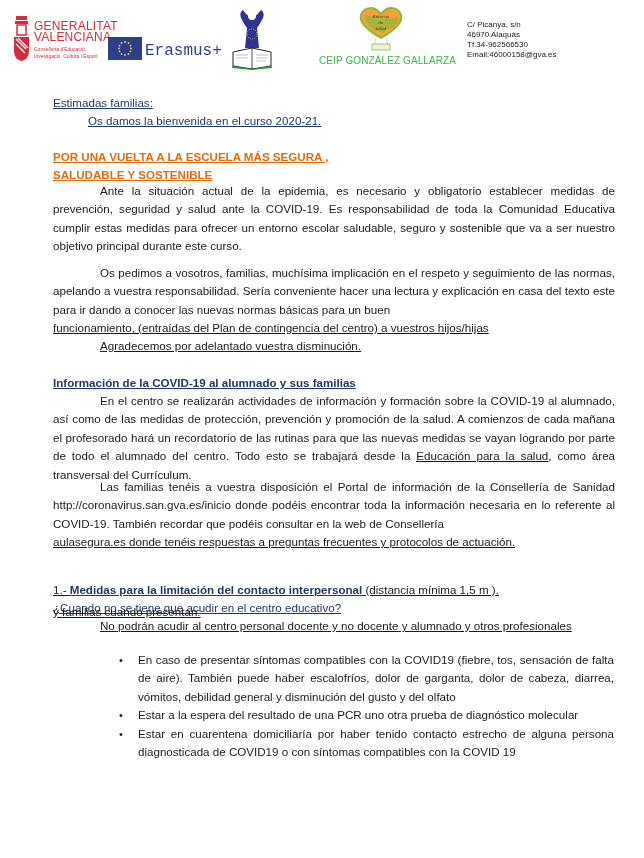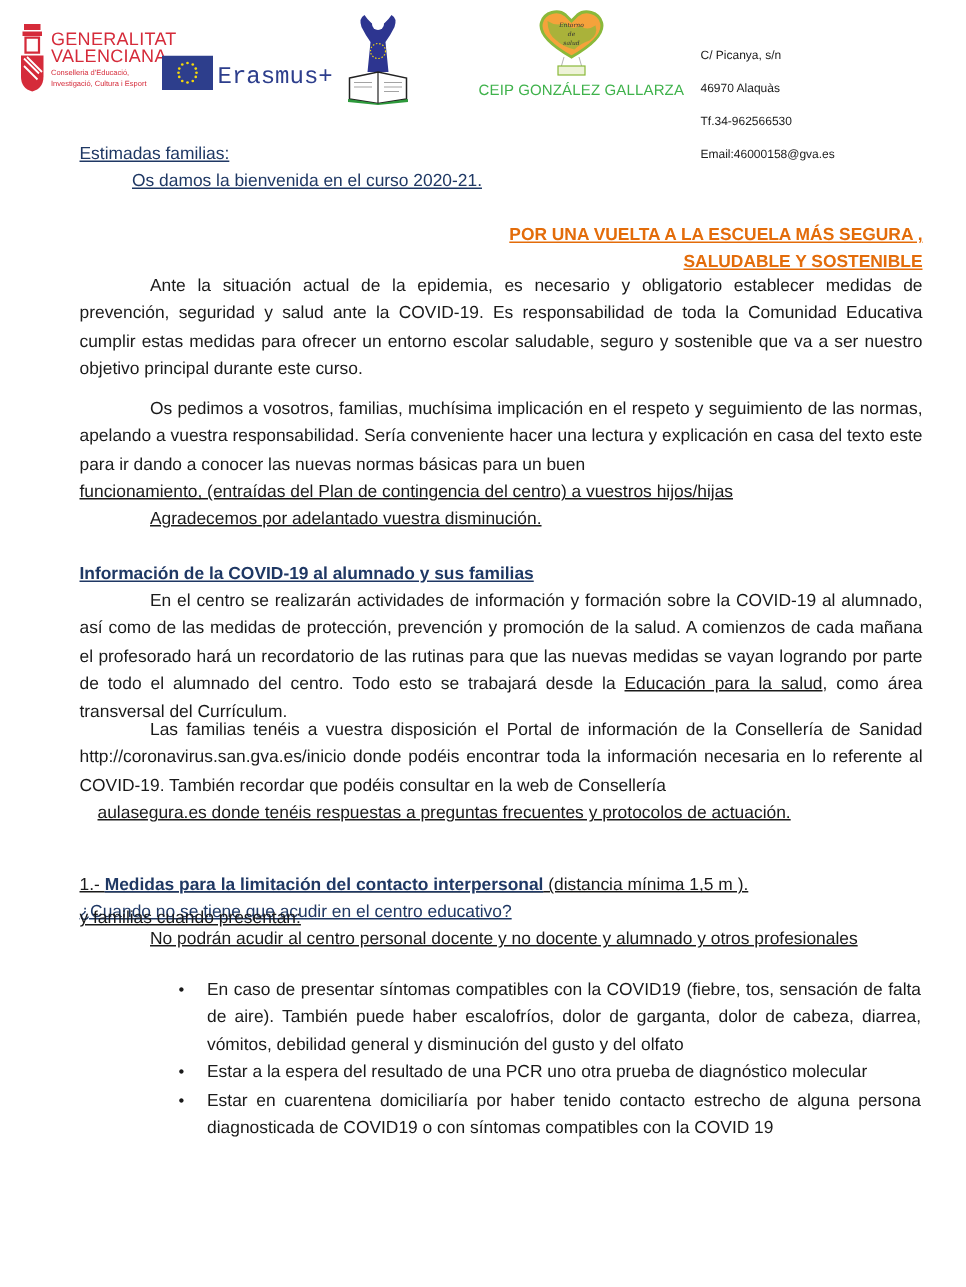--- a/index.html
+++ b/index.html
@@ -10,29 +10,29 @@
     .gva { position: absolute; left: 13px; top: 12px; width: 95px; height: 55px; }
     .gva-shield { position: absolute; left: 0; top: 2px; width: 17px; height: 48px; }
     .gva-title { position: absolute; left: 21px; top: 9px; color: #d52b3a; font-size: 12px; font-weight: normal; line-height: 11px; letter-spacing: 0.2px; }
     .gva-sub { position: absolute; left: 21px; top: 34px; color: #d52b3a; font-size: 5px; line-height: 6.5px; white-space: nowrap; }
     .eu { position: absolute; left: 108px; top: 37px; width: 34px; height: 23px; }
     .erasmus { position: absolute; left: 145px; top: 42px; color: #2d3e8c; font-size: 16px; line-height: 18px; font-family: Liberation Mono, monospace; }
     .school-logo { position: absolute; left: 230px; top: 8px; width: 44px; height: 62px; }
     .heart-logo { position: absolute; left: 357px; top: 6px; width: 48px; height: 46px; }
     .ceip { position: absolute; left: 319px; top: 55px; color: #3fb24b; font-size: 10px; line-height: 12px; letter-spacing: 0.1px; }
     .address { position: absolute; left: 467px; top: 20px; font-size: 8px; line-height: 10px; color: #1a1a1a; }
-    .address div { white-space: nowrap; margin-top: 12px; }
+    .address div { white-space: nowrap; }
 
     
     .doc { position: absolute; left: 53px; top: 0; width: 562px; font-size: 11.6px; line-height: 18.4px; color: #1a1a1a; }
     .navy { color: #1f3864; }
     .p { position: absolute; left: 0; width: 562px; text-align: justify; }
     .indent { text-indent: 47px; }
     .line { position: absolute; left: 0; white-space: nowrap; text-decoration: underline; }
-    .orange-title { position: absolute; left: 0; width: 562px; text-align: right; color: #e36c0a; font-weight: bold; text-decoration: underline; }
+    .orange-title { position: absolute; left: 0; width: 562px; text-align: left; color: #e36c0a; font-weight: bold; text-decoration: underline; }
     .sec-title { font-weight: bold; text-decoration: underline; color: #1f3864; }
     .u { text-decoration: underline; }
     ul.bullets { position: absolute; left: 66px; top: 651px; width: 495px; margin: 0; padding: 0; list-style: none; }
     ul.bullets li { position: relative; padding-left: 19px; text-align: justify; margin: 0; }
     ul.bullets li::before { content: "•"; position: absolute; left: 0; top: 0; font-size: 11px; }
   </style>
 </head>
 <body>
 
 <div class="header">
@@ -115,21 +115,21 @@
   <div class="line" style="top:319px;">funcionamiento,  (entraídas del Plan de contingencia del centro) a vuestros hijos/hijas</div>
   <div class="line" style="top:337px; left:47px;">Agradecemos por adelantado vuestra disminución.</div>
 
   <div class="line sec-title" style="top:374px;"> Información de la COVID-19 al alumnado y sus familias</div>
   <div class="p indent" style="top:392px;">
     <span>En el centro se realizarán actividades de información y formación sobre la COVID-19 al alumnado, así como de las medidas de protección, prevención y promoción de la salud. A comienzos de cada mañana el profesorado hará un recordatorio de las rutinas para que las   nuevas medidas se vayan logrando por parte de todo el alumnado del centro. Todo esto se trabajará desde</span>
     <span>la </span><span class="u">Educación para la salud</span><span>, como área transversal del Currículum.</span>
   </div>
 
   <div class="p indent" style="top:478px;">Las familias tenéis a vuestra disposición el Portal de información de la Consellería de Sanidad http://coronavirus.san.gva.es/inicio donde podéis encontrar toda la información necesaria en lo referente al COVID-19. También recordar que podéis consultar en la web de Consellería</div>
-  <div class="line" style="top:533px;margin-left:12px;">aulasegura.es   donde tenéis respuestas a preguntas frecuentes y protocolos de actuación.</div>
+  <div class="line" style="top:533px;">aulasegura.es   donde tenéis respuestas a preguntas frecuentes y protocolos de actuación.</div>
 
   <div class="line" style="top:581px;">
     <span>1.- </span><span class="sec-title">Medidas para la limitación del contacto interpersonal</span><span> (distancia mínima 1,5 m ).</span>
   </div>
   <div class="line navy u" style="top:599px;">¿Cuando no se tiene que acudir en el centro educativo?</div>
   <div class="line" style="top:617px; left:47px;">No podrán acudir al centro personal docente y no docente y alumnado y otros profesionales</div>
   <div class="line" style="top:603px;">y familias cuando presentan:</div>
 
   <ul class="bullets">
     <li>En caso de presentar síntomas compatibles con la COVID19 (fiebre, tos, sensación de falta de aire). También puede haber escalofríos, dolor de garganta, dolor de cabeza, diarrea, vómitos, debilidad general y disminución del gusto y del olfato</li>

